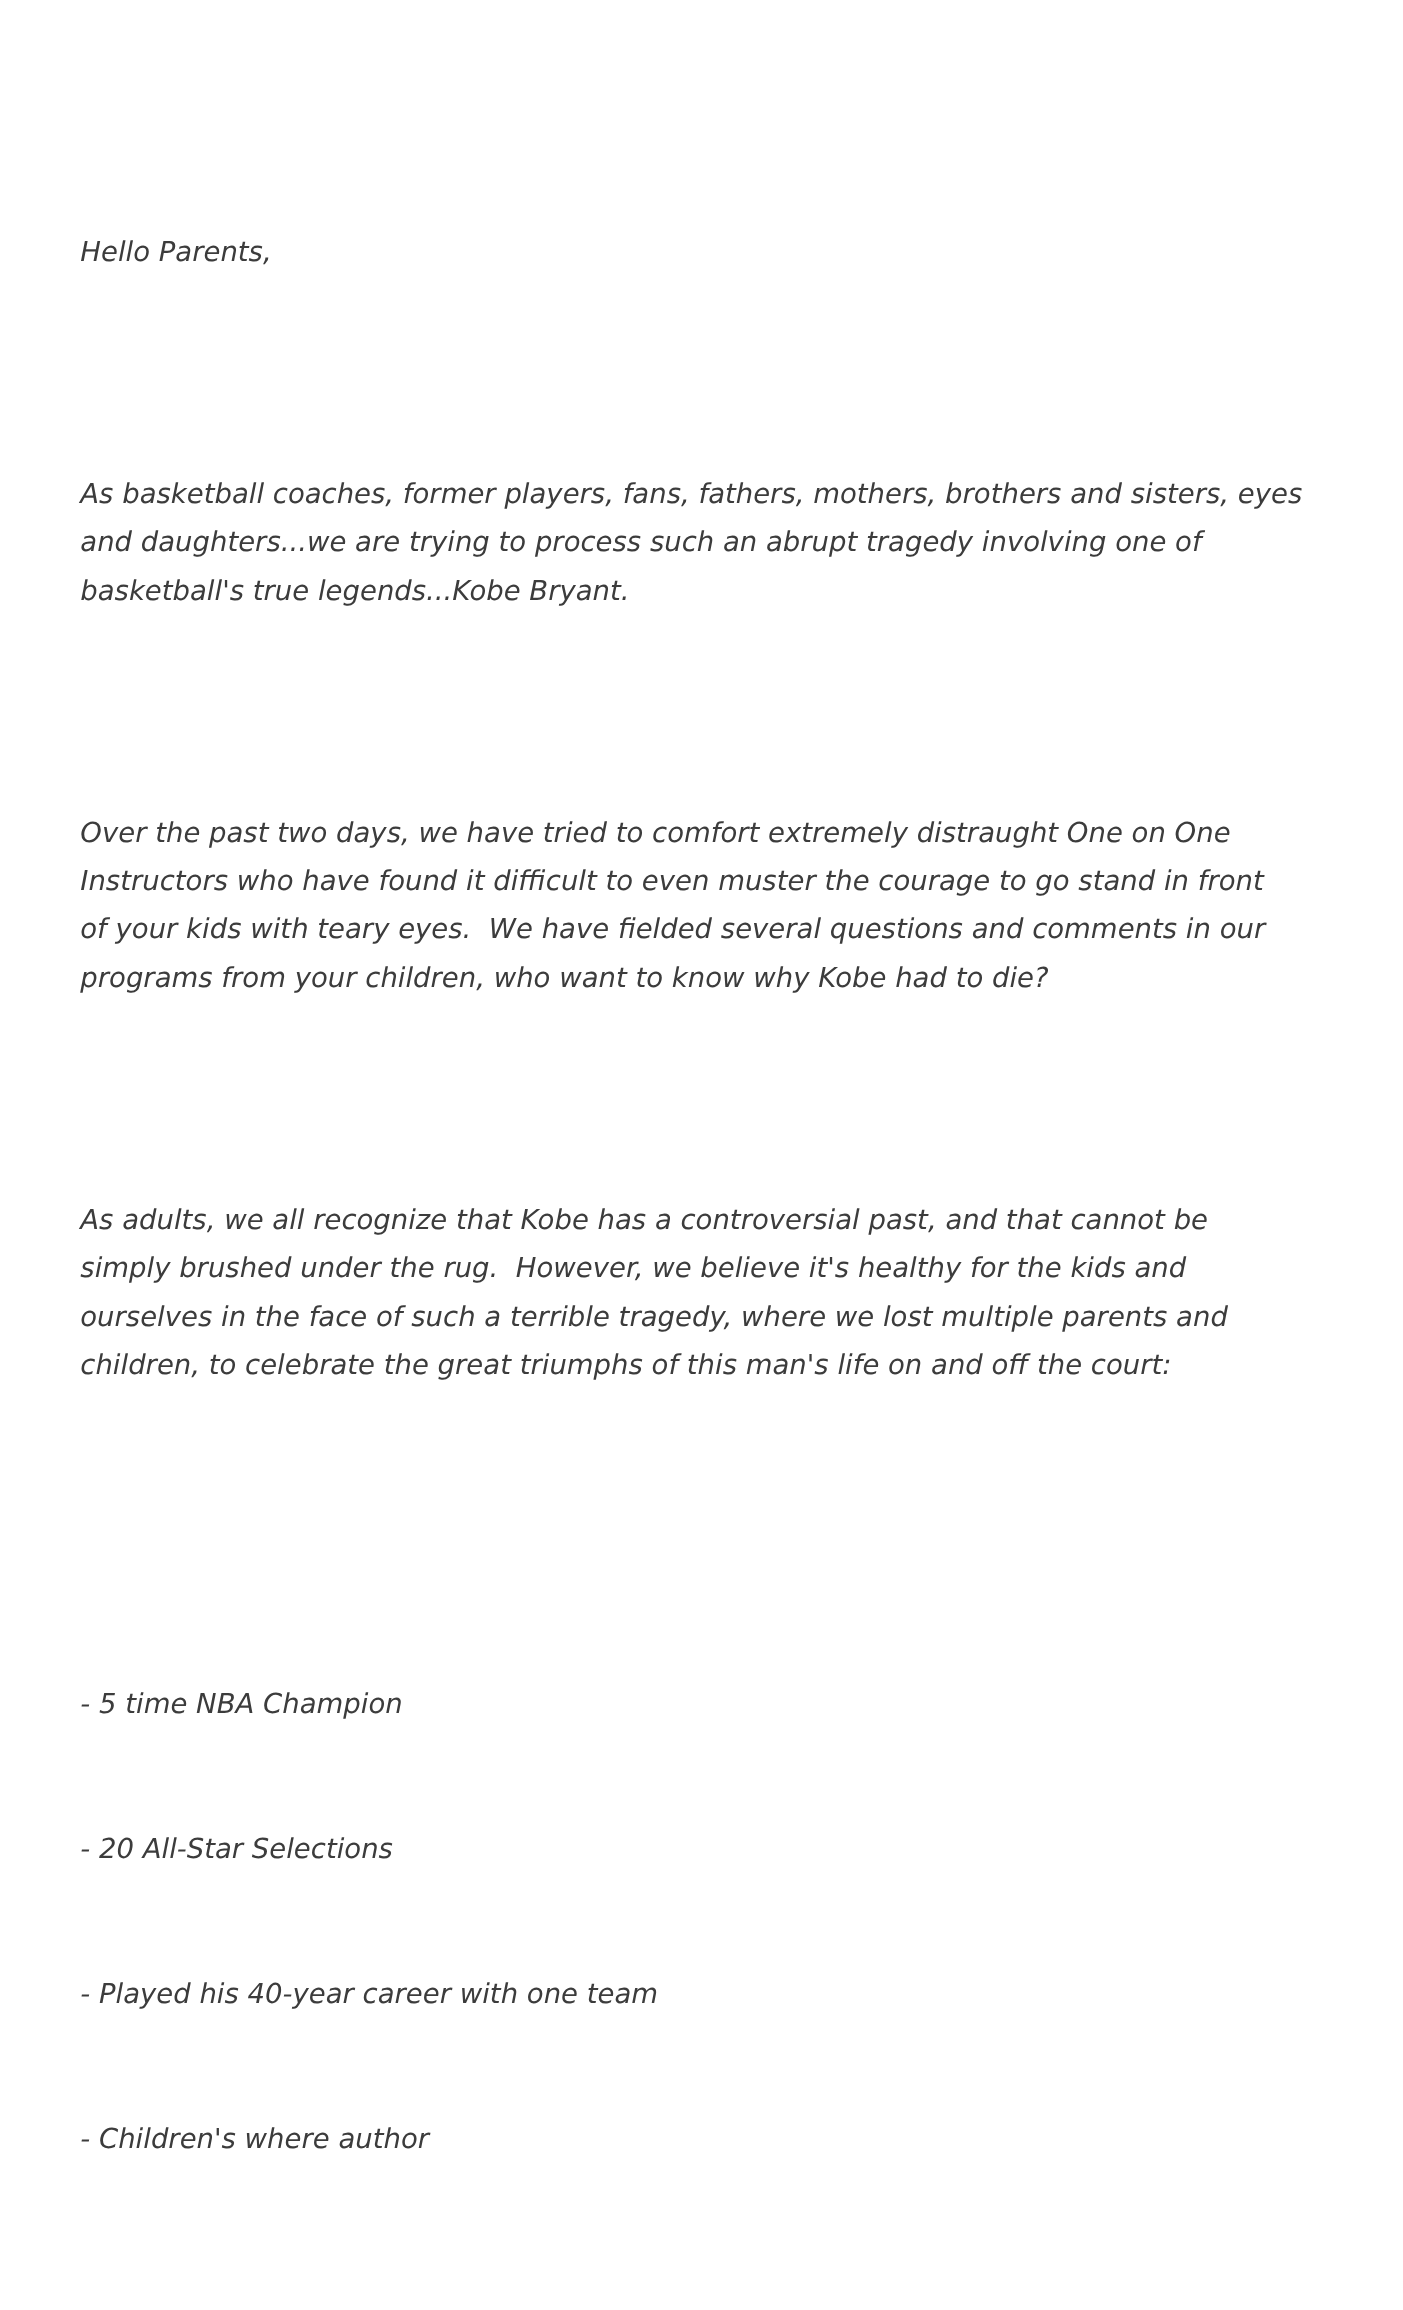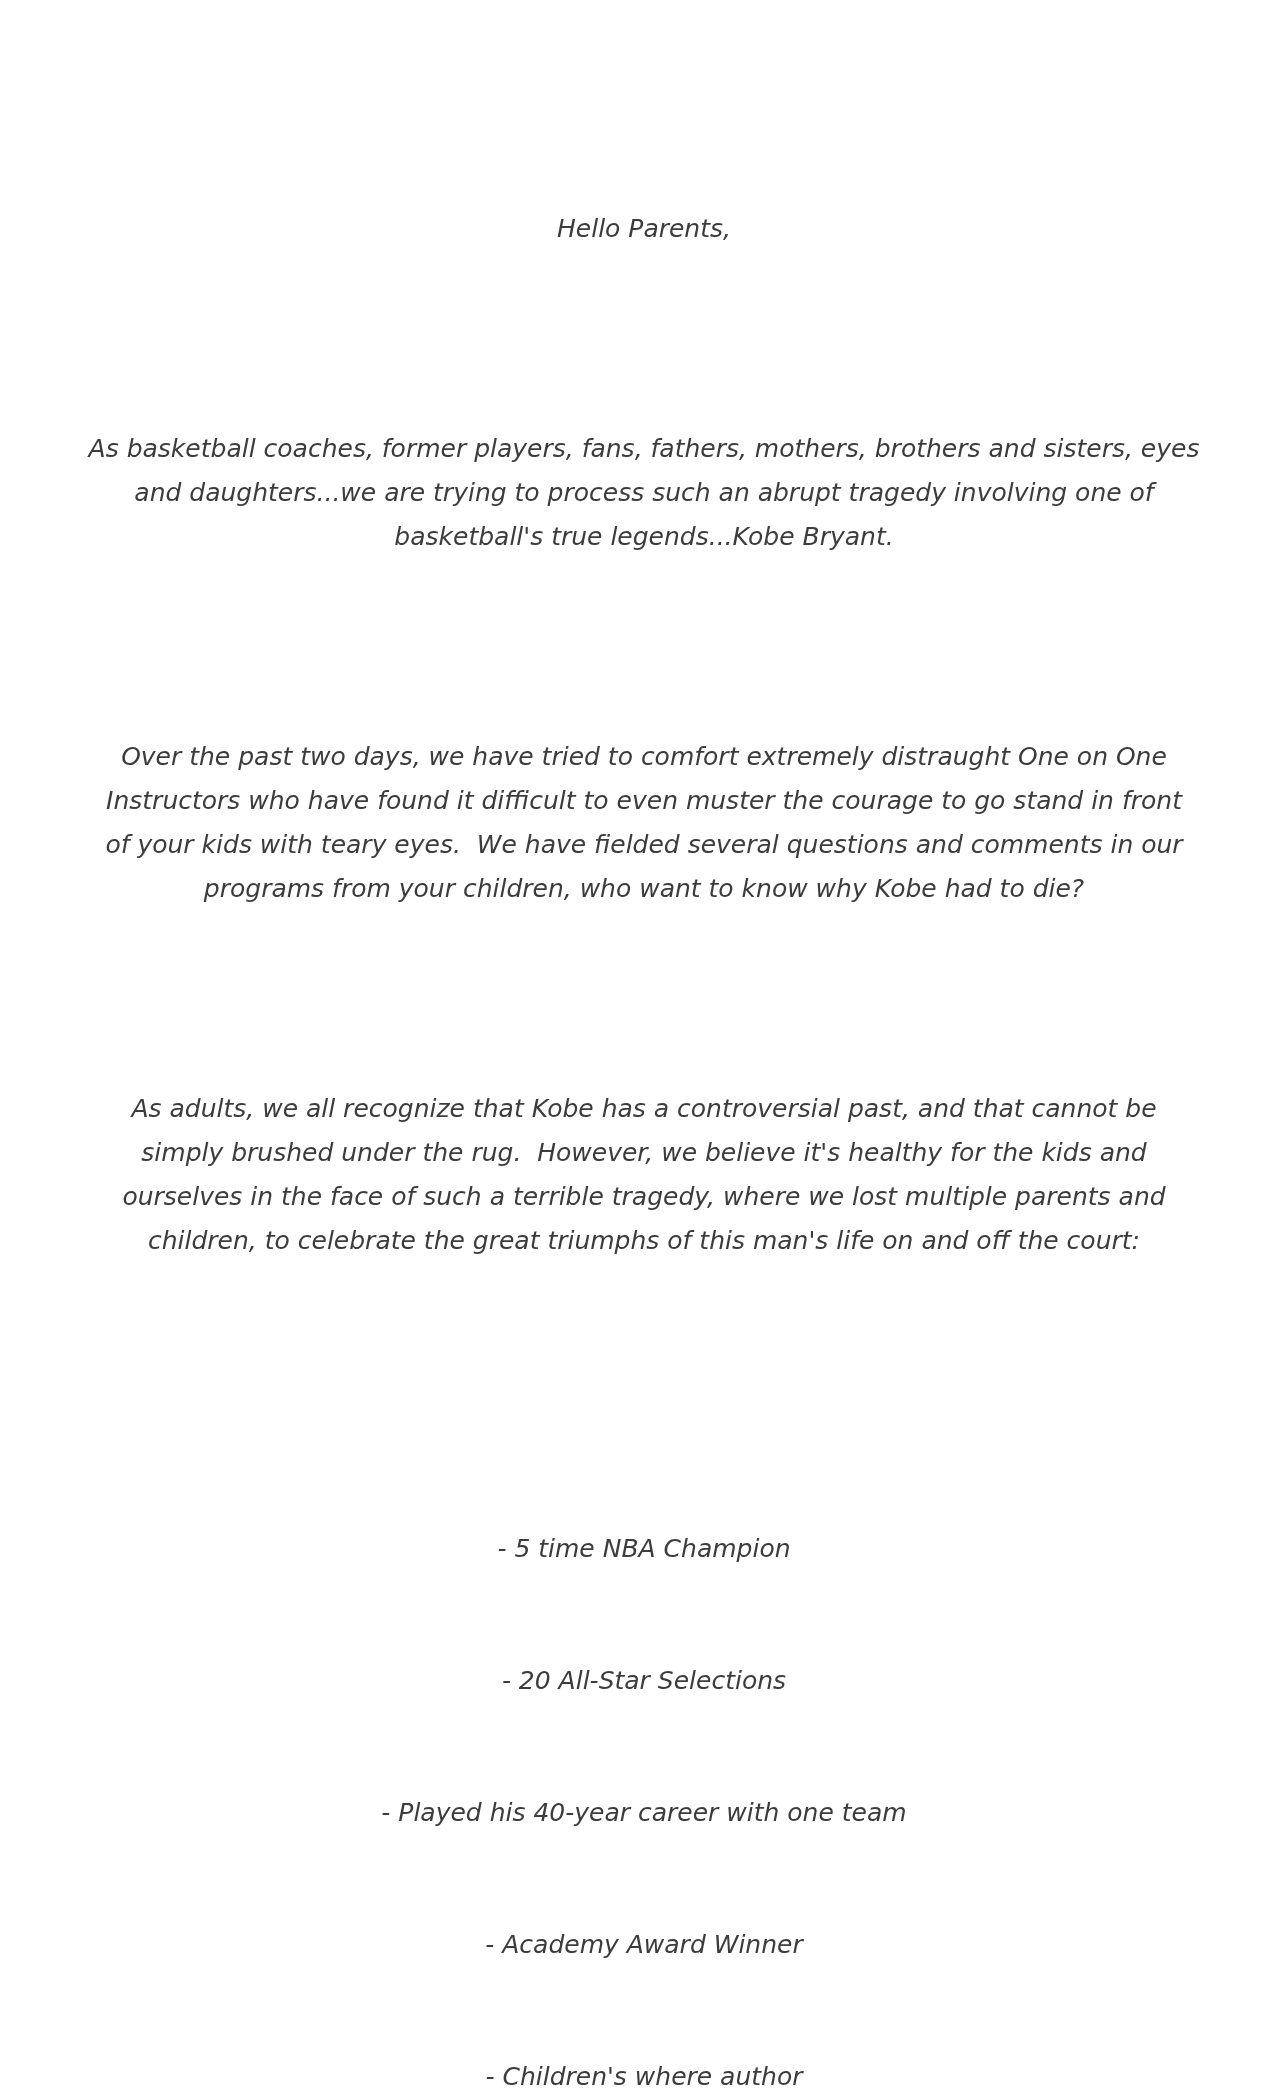--- a/index.html
+++ b/index.html
@@ -12,21 +12,21 @@
   .letter {
     padding: 75px 30px 0 73px;
     width: 1245px;
     color: #3c3c3c;
     font-family: "DejaVu Sans", sans-serif;
     font-style: italic;
     font-size: 25px;
     line-height: 44px;
     white-space: pre-wrap;
   }
-  .block { margin-top: 44px; max-width: 1165px; text-align: center; }
+  .block { margin-top: 44px; max-width: 1165px; }
   .block:first-child { margin-top: 0; }
   .achievements { }
   .achievement { max-width: 1165px; }
 </style>
 </head>
 <body>
 
 <div class="letter">
 
   <p class="block">Hello Parents,</p>
@@ -42,21 +42,20 @@
 
   <p class="block">As adults, we all recognize that Kobe has a controversial past, and that cannot be
 simply brushed under the rug.  However, we believe it's healthy for the kids and
 ourselves in the face of such a terrible tragedy, where we lost multiple parents and
 children, to celebrate the great triumphs of this man's life on and off the court:</p>
 
   <div class="block achievements">
     <p class="achievement">- 5 time NBA Champion</p>
     <p class="achievement">- 20 All-Star Selections</p>
     <p class="achievement">- Played his 40-year career with one team</p>
-    <p class="achievement">- Academy Award Winner</p>
     <p class="achievement">- Children's where author</p>
     
     
     
     
   </div>
 
   
 
   

